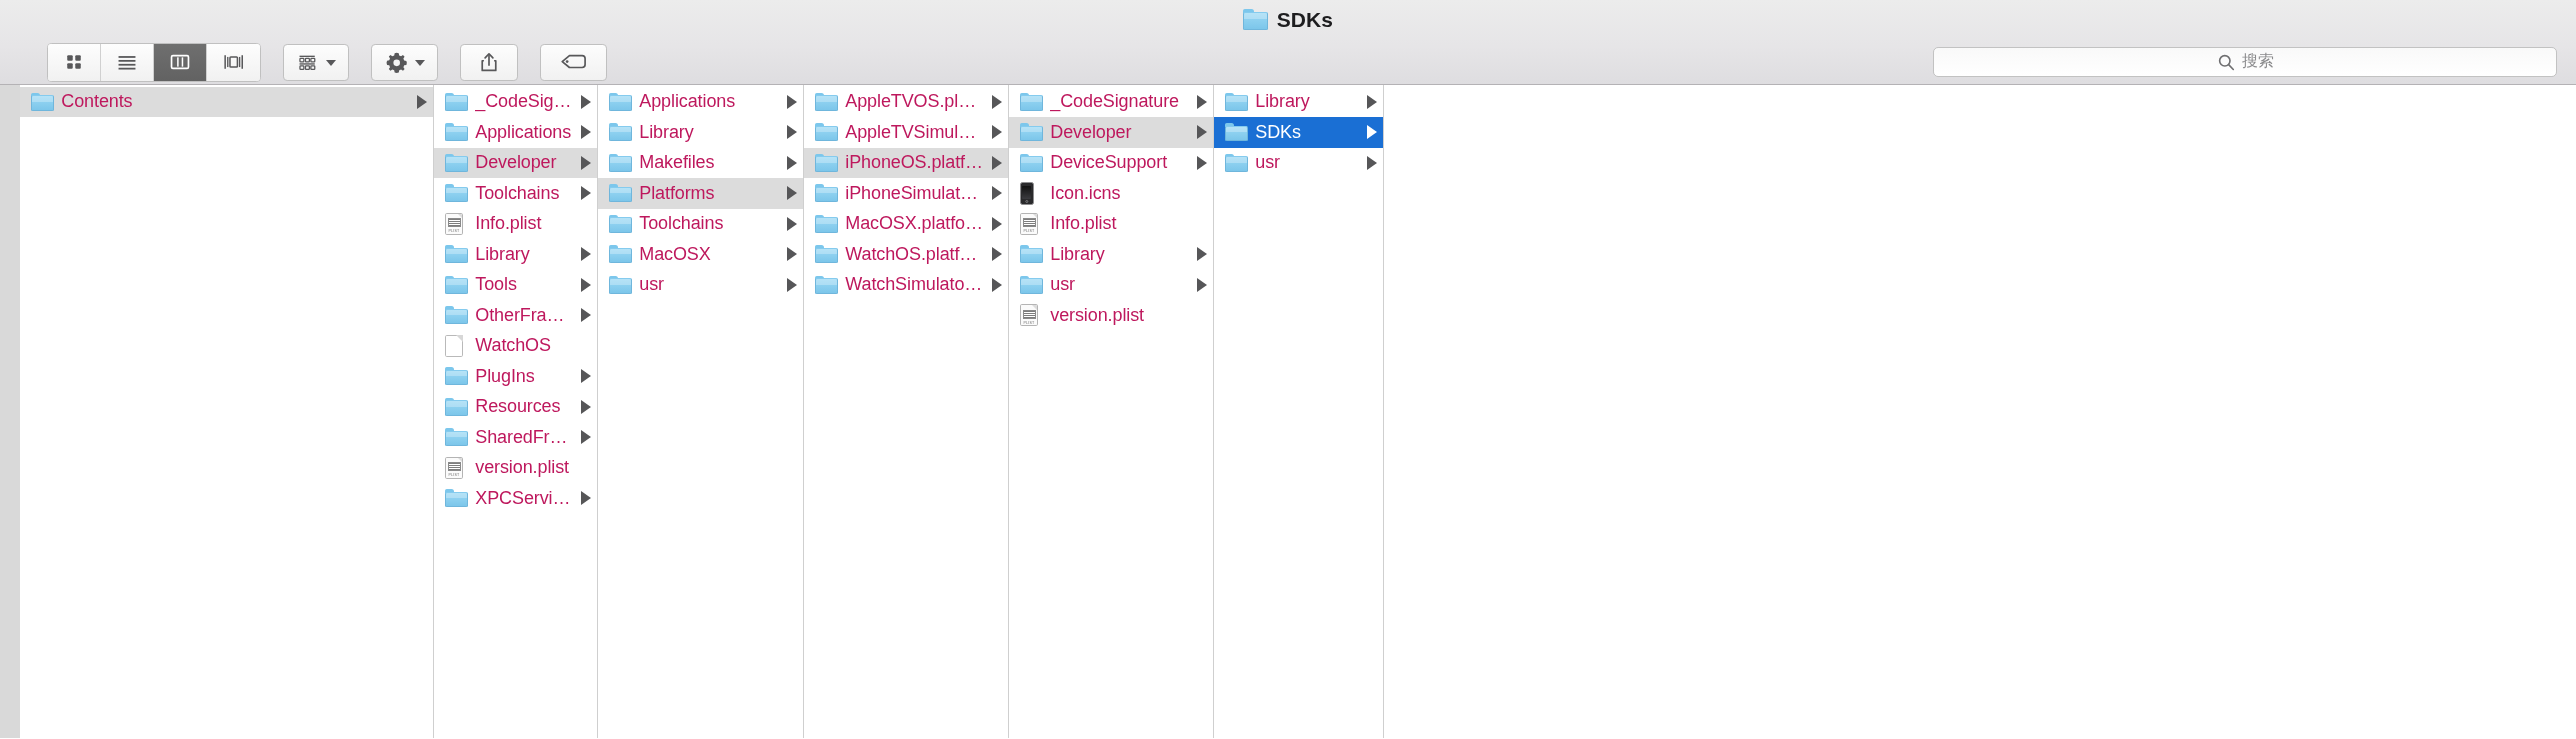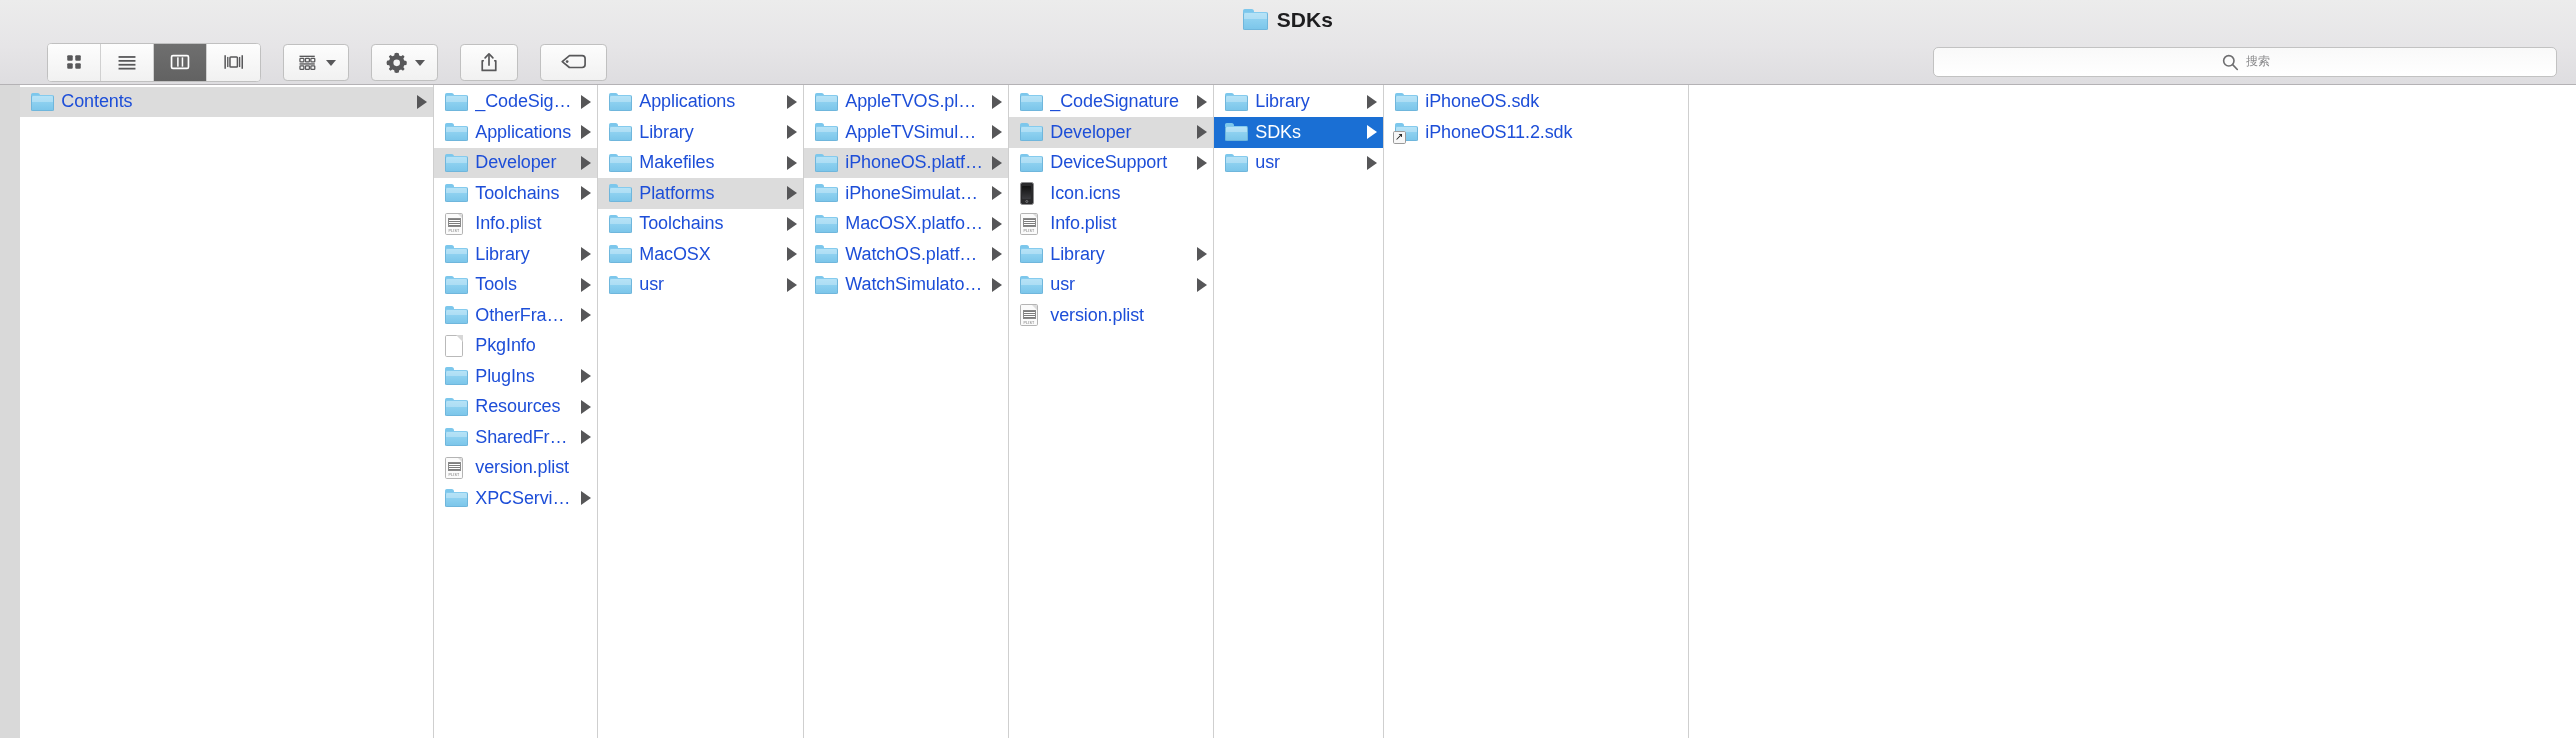--- a/index.html
+++ b/index.html
@@ -257,21 +257,21 @@
     height: 30.5px;
     border: 0.8px solid #c2c2c2;
     border-radius: 5.1px;
     background: linear-gradient(to bottom, #f9f9f9, #ffffff);
     display: flex;
     align-items: center;
     justify-content: center;
     gap: 6.8px;
   }
   #search-ph {
-    font-size: 12px;
+    font-size: 16px;
     color: #8b8b8d;
   }
 
   
   #browser {
     position: absolute;
     top: 85px; left: 0;
     width: 2576px;
     height: 655px;
     display: flex;
@@ -305,21 +305,21 @@
     width: 29px;
     display: flex;
     align-items: center;
     justify-content: flex-start;
     flex: 0 0 29px;
     position: relative;
   }
   .row .label {
     flex: 1 1 auto;
     font-size: 18px;
-    color: #1d4ed8;
+    color: #be185d;
     white-space: nowrap;
     overflow: hidden;
     text-overflow: ellipsis;
     padding-left: 1.7px;
     letter-spacing: -0.1px;
   }
   .row .arrow {
     flex: 0 0 auto;
     width: 0; height: 0;
     border-top: 7.6px solid transparent;
@@ -531,21 +531,21 @@
               <span class="body"></span>
             </span>
           </span>
           <span class="label">OtherFrameworks</span>
           <span class="arrow"></span>
         </div>
         <div class="row">
           <span class="icon-cell">
             <span class="doc"></span>
           </span>
-          <span class="label">PkgInfo</span>
+          <span class="label">WatchOS</span>
           <span class="arrow hidden"></span>
         </div>
         <div class="row">
           <span class="icon-cell">
             <span class="folder folder-row">
               <span class="tab"></span>
               <span class="body"></span>
             </span>
           </span>
           <span class="label">PlugIns</span>
@@ -843,39 +843,16 @@
           <span class="icon-cell">
             <span class="folder folder-row">
               <span class="tab"></span>
               <span class="body"></span>
             </span>
           </span>
           <span class="label">usr</span>
           <span class="arrow"></span>
         </div>
       </div>
-      <div class="column" style="width: 305px; flex: 0 0 305px;">
-        <div class="row">
-          <span class="icon-cell">
-            <span class="folder folder-row">
-              <span class="tab"></span>
-              <span class="body"></span>
-            </span>
-          </span>
-          <span class="label">iPhoneOS.sdk</span>
-          <span class="arrow hidden"></span>
-        </div>
-        <div class="row">
-          <span class="icon-cell">
-            <span class="folder folder-row">
-              <span class="tab"></span>
-              <span class="body"></span>
-            </span>
-            <span class="alias-badge">↗</span>
-          </span>
-          <span class="label">iPhoneOS11.2.sdk</span>
-          <span class="arrow hidden"></span>
-        </div>
-      </div>
     </div>
 
 </div>
 
 
 </body></html>

